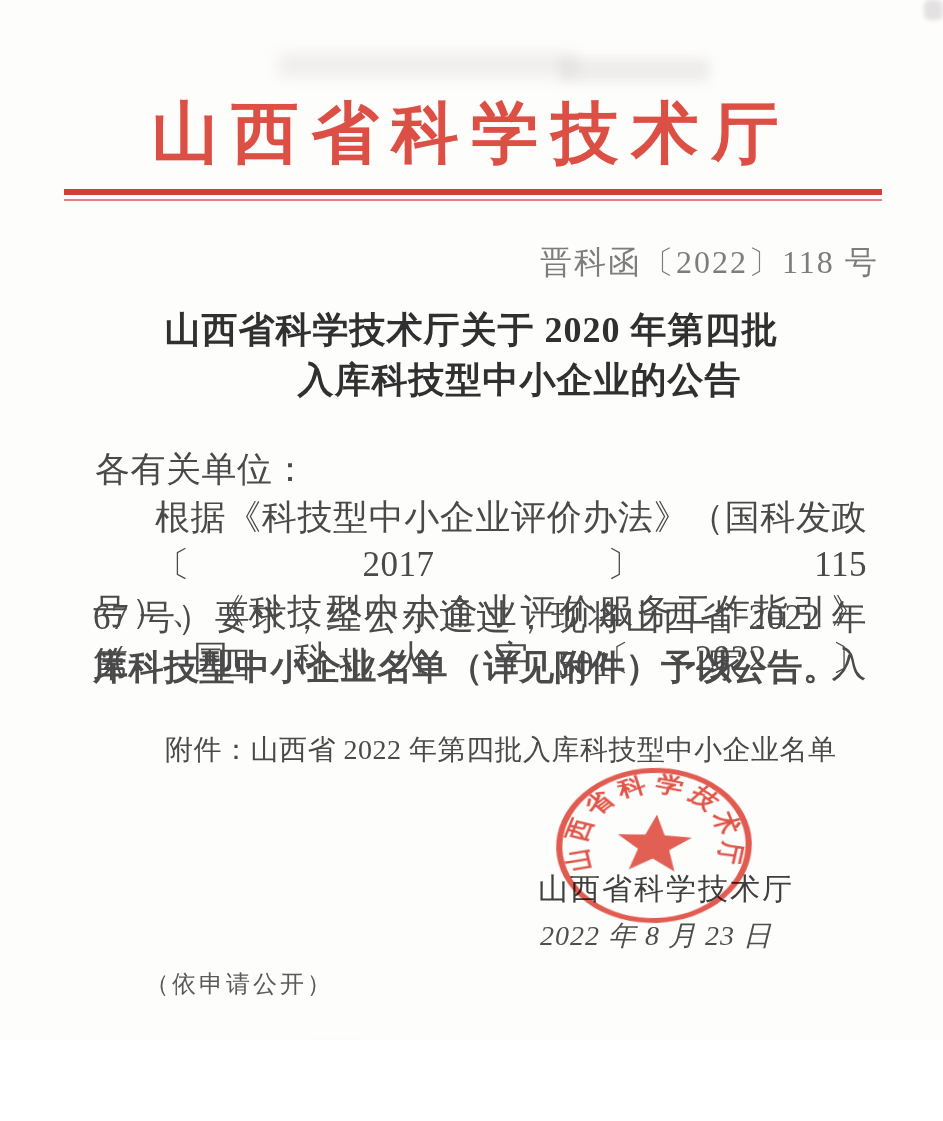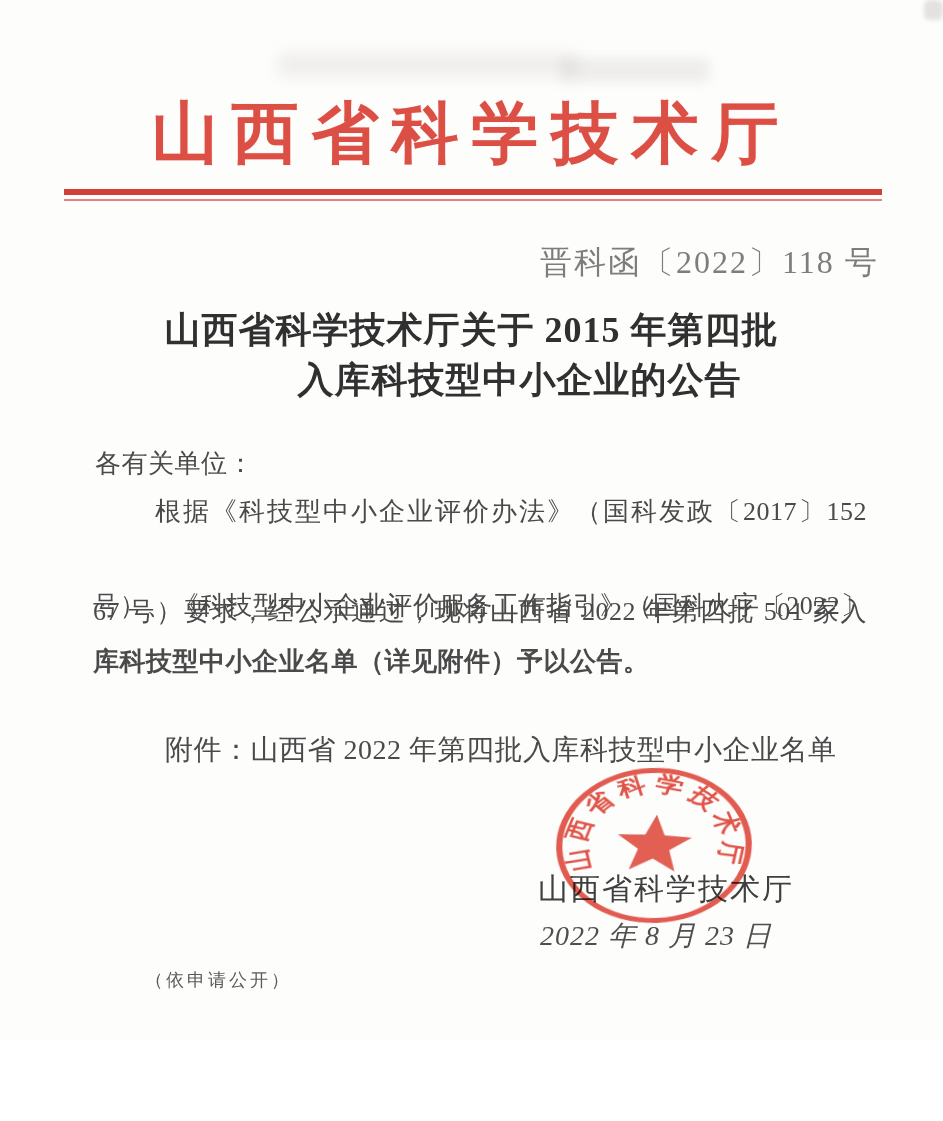--- a/index.html
+++ b/index.html
@@ -62,21 +62,21 @@
     font-weight: bold;
     letter-spacing: 1px;
     color: #303030;
     white-space: nowrap;
   }
   .title-1 { top: 306px; }
   .title-2 { top: 356px; padding-left: 48px; }
 
   .body-text {
     position: absolute;
-    font-size: 26px;
+    font-size: 35px;
     color: #4a4a4a;
     letter-spacing: 0.5px;
     white-space: nowrap;
   }
   .justified {
     white-space: normal;
     text-align: justify;
     text-align-last: justify;
   }
   .salutation { left: 95px;  top: 446px; }
@@ -101,21 +101,21 @@
     font-size: 28px;
     letter-spacing: 1px;
     color: #4f4f4f;
     z-index: 1;
     white-space: nowrap;
     font-style: italic;
   }
   .footer-note {
     position: absolute;
     left: 145px; top: 968px;
-    font-size: 18px;
+    font-size: 24px;
     letter-spacing: 3px;
     color: #5a5a5a;
     white-space: nowrap;
   }
   .seal {
     position: absolute;
     left: 551px; top: 764px;
     width: 206px; height: 163px;
     z-index: 2;
     mix-blend-mode: multiply;
@@ -139,26 +139,26 @@
   <div class="bleed bleed-3"></div>
   <div class="bleed bleed-4"></div>
 
   <h1 class="letterhead">山西省科学技术厅</h1>
 
   <div class="rule-thick"></div>
   <div class="rule-thin"></div>
 
   <div class="doc-number">晋科函〔2022〕118 号</div>
 
-  <div class="doc-title title-1">山西省科学技术厅关于 2015 年第四批</div>
+  <div class="doc-title title-1">山西省科学技术厅关于 2020 年第四批</div>
   <div class="doc-title title-2">入库科技型中小企业的公告</div>
 
   <div class="body-text salutation">各有关单位：</div>
 
-  <div class="body-text body-l1 justified">根据《科技型中小企业评价办法》（国科发政〔2017〕152</div>
+  <div class="body-text body-l1 justified">根据《科技型中小企业评价办法》（国科发政〔2017〕115</div>
   <div class="body-text body-l2 justified">号）、《科技型中小企业评价服务工作指引》（国科火字〔2022〕</div>
   <div class="body-text body-l3 justified">67 号）要求，经公示通过，现将山西省 2022 年第四批 501 家入</div>
   <div class="body-text body-l4">库科技型中小企业名单（详见附件）予以公告。</div>
 
   <div class="body-text attachment">附件：山西省 2022 年第四批入库科技型中小企业名单</div>
 
   <div class="signer">山西省科学技术厅</div>
   <div class="sign-date">2022 年 8 月 23 日</div>
 
   <svg class="seal" viewBox="0 0 200 200" preserveAspectRatio="none" aria-hidden="true">

